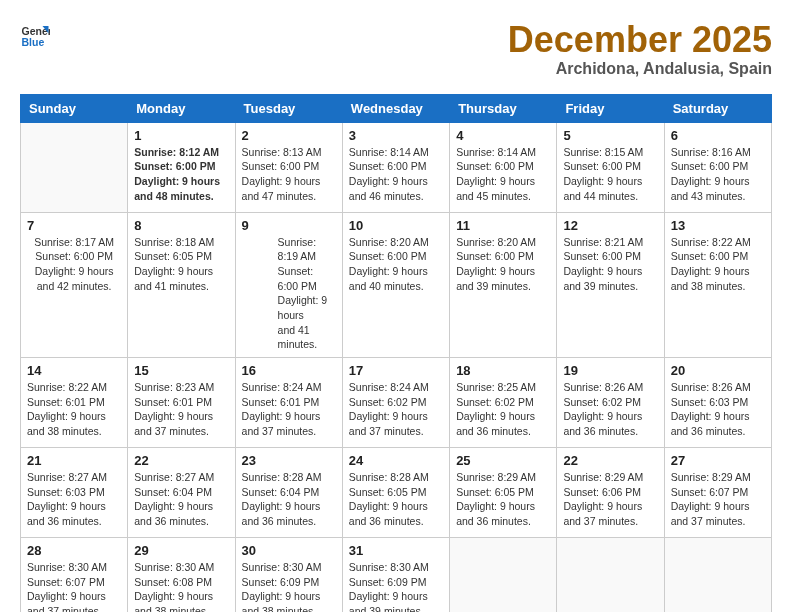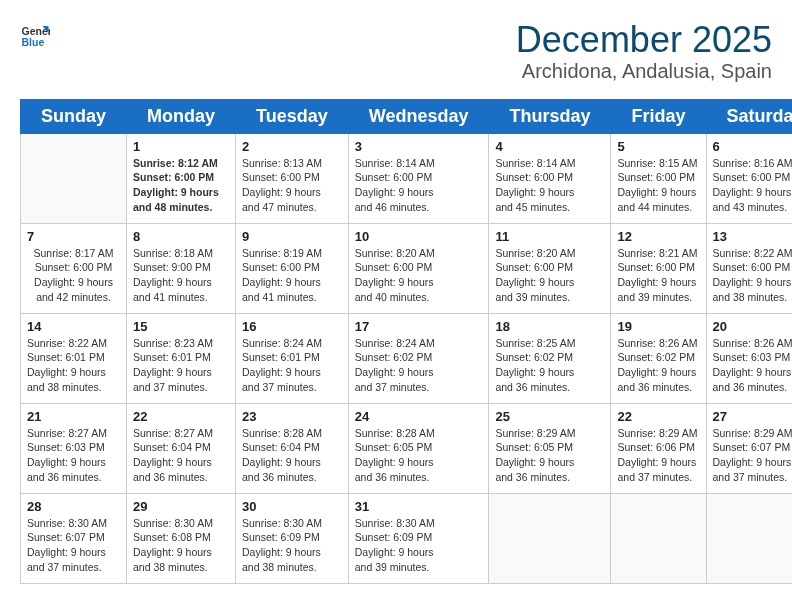--- a/index.html
+++ b/index.html
@@ -23,40 +23,41 @@
     }
     .logo-icon {
       width: 30px;
       height: 30px;
     }
     .title-area {
       text-align: right;
     }
     .month-title {
       font-size: 36px;
-      font-weight: normal;
-      color: #0c4a6e;
+      font-weight: bold;
+      color: #a16207;
       line-height: 1.1;
       text-align: center;
     }
     .subtitle {
-      font-size: 20px;
+      font-size: 16px;
       color: #555;
+      font-weight: bold;
     }
     table {
       width: 100%;
       border-collapse: collapse;
       font-size: 11px;
     }
     thead tr th {
       background: #1a6fc4;
       color: #fff;
-      padding: 6px 20px;
+      padding: 6px 8px;
       text-align: left;
-      font-size: 18px;
+      font-size: 13px;
       font-weight: bold;
       border: 1px solid #1a6fc4;
     }
     tbody tr td {
       border: 1px solid #ccc;
       vertical-align: top;
       padding: 5px 6px;
       width: calc(100% / 7);
       min-height: 80px;
       height: 90px;
@@ -156,27 +157,27 @@
         <td>
           <span class="day-num">7</span>
           <div class="day-info" style="white-space: pre-line; text-align: center;">Sunrise: 8:17 AM
 Sunset: 6:00 PM
 Daylight: 9 hours
 and 42 minutes.</div>
         </td>
         <td>
           <span class="day-num">8</span>
           <div class="day-info" style="white-space: pre-line;">Sunrise: 8:18 AM
-Sunset: 9:00 PM
+Sunset: 6:05 PM
 Daylight: 9 hours
 and 41 minutes.</div>
         </td>
         <td>
           <span class="day-num">9</span>
-          <div class="day-info" style="white-space: pre-line;">Sunrise: 8:19 AM
+          <div class="day-info" style="white-space: pre-line; margin-left: 36px;">Sunrise: 8:19 AM
 Sunset: 6:00 PM
 Daylight: 9 hours
 and 41 minutes.</div>
         </td>
         <td>
           <span class="day-num">10</span>
           <div class="day-info" style="white-space: pre-line;">Sunrise: 8:20 AM
 Sunset: 6:00 PM
 Daylight: 9 hours
 and 40 minutes.</div>

